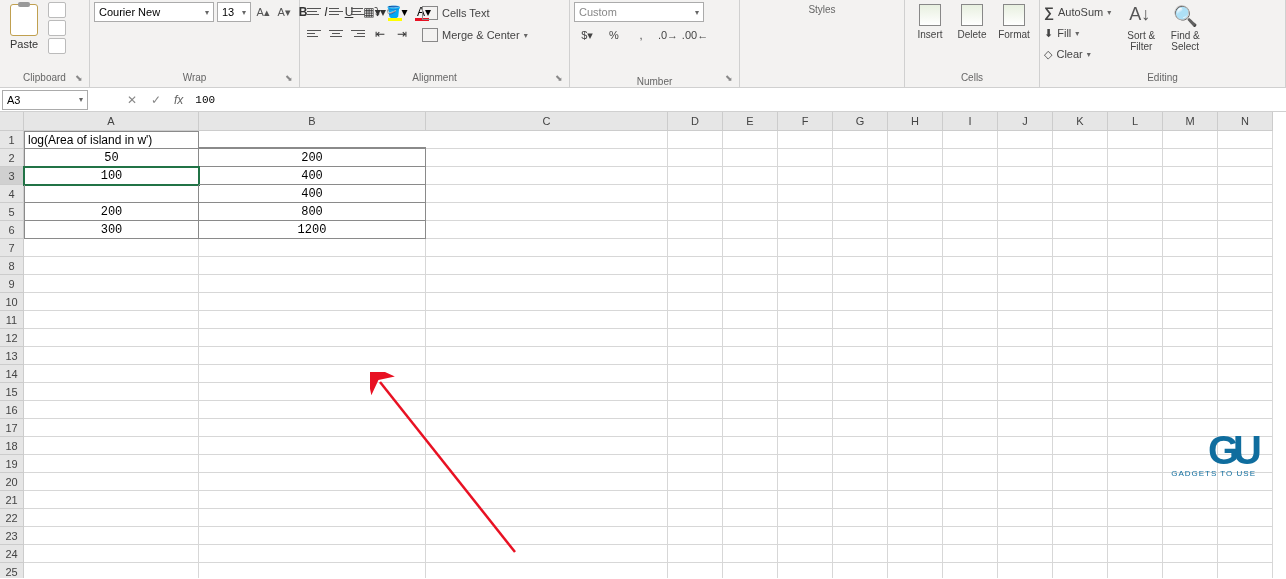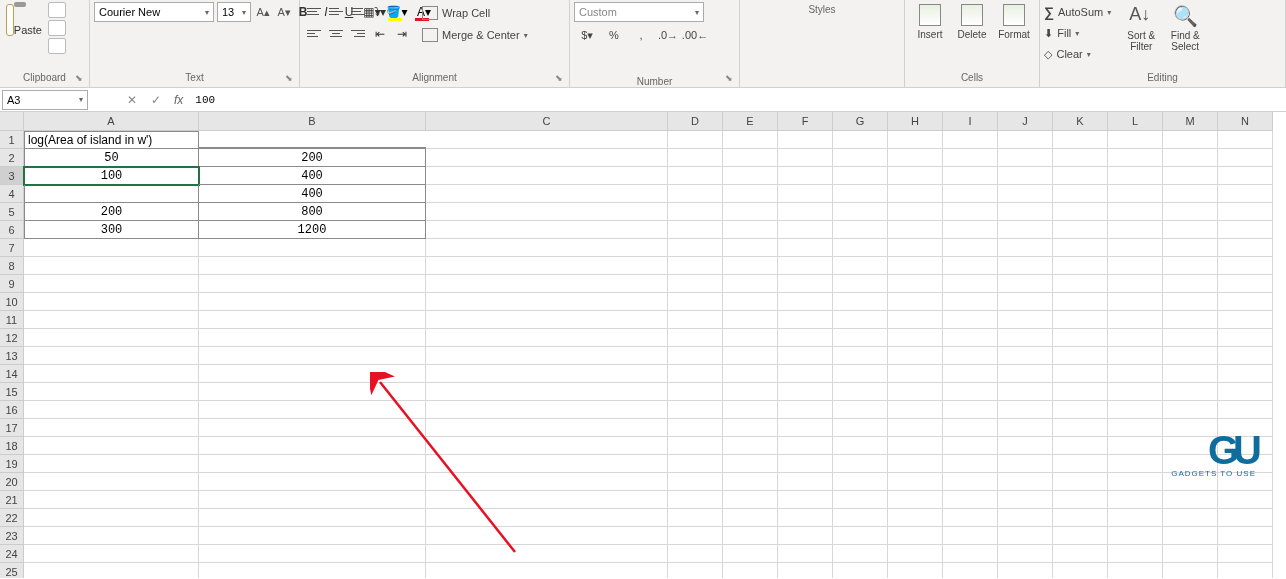--- a/index.html
+++ b/index.html
@@ -7,21 +7,21 @@
 
 
 .ribbon { background: #f3f2f1; border-bottom: 1px solid #d0d0d0; height: 88px; display: flex; }
 .group { border-right: 1px solid #d0d0d0; padding: 2px 4px; display: flex; flex-direction: column; justify-content: space-between; position: relative; }
 .group-label { font-size: 10px; color: #666; text-align: center; padding: 2px 0; }
 .group-content { display: flex; align-items: flex-start; flex: 1; }
 .dialog-launcher { position: absolute; bottom: 2px; right: 2px; width: 12px; height: 12px; font-size: 9px; color: #888; cursor: pointer; }
 
 
 .clipboard { width: 90px; }
-.paste-btn { display: flex; align-items: flex-end; width: 40px; padding: 2px; }
+.paste-btn { display: flex; flex-direction: column; align-items: center; width: 40px; padding: 2px; }
 .paste-icon { width: 28px; height: 32px; background: linear-gradient(#fff,#fff); border: 1px solid #c0a050; border-radius: 3px; position: relative; }
 .paste-icon::before { content:''; position:absolute; top:-3px; left:7px; width:12px; height:5px; background:#999; border-radius:2px; }
 .paste-label { font-size: 11px; color: #333; margin-top: 2px; }
 .clip-side { display: flex; flex-direction: column; gap: 2px; margin-left: 4px; }
 .small-icon { width: 18px; height: 16px; border: 1px solid #bbb; background: #fff; border-radius: 2px; }
 
 
 .font { width: 210px; }
 .font-row { display: flex; gap: 3px; align-items: center; margin-bottom: 3px; }
 .font-combo { height: 20px; border: 1px solid #ababab; background: #fff; font-size: 11px; padding: 0 4px; display: flex; align-items: center; justify-content: space-between; }
@@ -141,21 +141,21 @@
       </div>
       <div class="font-row">
         <div class="fmt-btn bold">B</div>
         <div class="fmt-btn italic">I</div>
         <div class="fmt-btn underline">U</div>
         <div class="fmt-btn">▦▾</div>
         <div class="color-btn">🪣<div class="color-bar fill-bar"></div>▾</div>
         <div class="color-btn">A<div class="color-bar font-bar"></div>▾</div>
       </div>
     </div>
-    <div class="group-label">Text</div>
+    <div class="group-label">Wrap</div>
     <div class="dialog-launcher">⬊</div>
   </div>
 
   <div class="group alignment">
     <div class="group-content">
       <div style="display:flex; flex-direction:column; gap:2px; margin-right:6px;">
         <div style="display:flex; gap:2px;">
           <div class="align-btn">
               <span style="width:100%"></span>
               <span style="width:70%"></span>
@@ -189,21 +189,21 @@
               <span style="width:60%;margin-left:auto"></span>
               <span style="width:80%;margin-left:auto"></span>
             </div>
           <div class="fmt-btn">⇤</div>
           <div class="fmt-btn">⇥</div>
         </div>
       </div>
       <div style="display:flex; flex-direction:column;">
         <div class="wrap-btn">
           <div class="wrap-icon"></div>
-          <span>Wrap Cell</span>
+          <span>Cells Text</span>
         </div>
         <div class="merge-btn">
           <div class="merge-icon"></div>
           <span>Merge &amp; Center</span>
           <span class="combo-arrow">▾</span>
         </div>
       </div>
     </div>
     <div class="group-label">Alignment</div>
     <div class="dialog-launcher">⬊</div>

